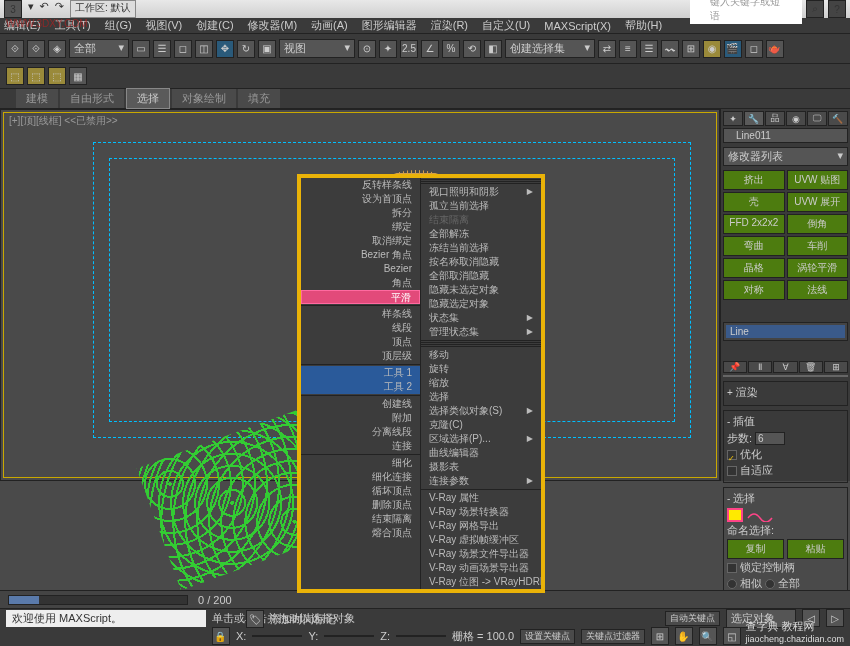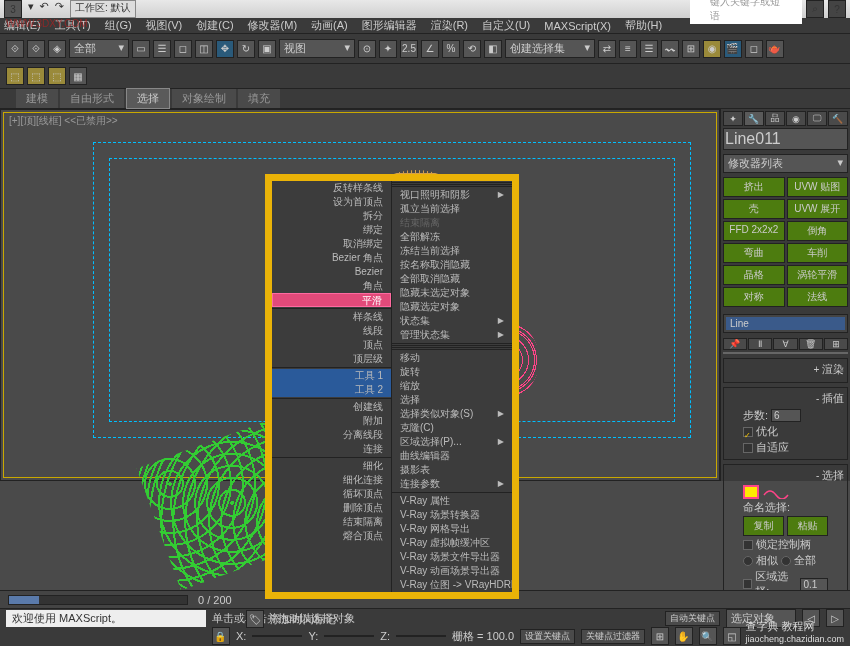--- a/index.html
+++ b/index.html
@@ -22,43 +22,43 @@
 .viewport{flex:1;background:#4a4a4a;position:relative;border:1px solid #222}
 .vp-label{position:absolute;top:4px;left:8px;color:#999;font-size:10px}
 .vp-outer{position:absolute;inset:2px;border:1px solid #c9a800}
 .vp-safe{position:absolute;top:32px;left:92px;right:28px;bottom:42px;border:1px dashed #00bfff}
 .vp-inner{position:absolute;top:48px;left:108px;right:44px;bottom:58px;border:1px dashed #00bfff}
 .shape-orange{position:absolute;width:90px;height:60px;border-radius:50%;top:60px;left:370px}
 .shape-orange::before{content:"";position:absolute;inset:0;background:repeating-linear-gradient(0deg,#d4a04a 0 1px,transparent 1px 4px),repeating-linear-gradient(90deg,#d4a04a 0 1px,transparent 1px 4px);border-radius:50%;clip-path:polygon(0 0,100% 0,100% 70%,0 70%)}
 .shape-pink{position:absolute;width:70px;height:80px;right:180px;top:210px;border-radius:50%;background:radial-gradient(circle,transparent 60%,#ff4488 60%,#ff4488 62%,transparent 62%),repeating-radial-gradient(circle,#ff4488 0 1px,transparent 1px 6px)}
 .shape-green{position:absolute;width:260px;height:130px;left:150px;top:310px}
 .shape-green::before{content:"";position:absolute;inset:0;background:repeating-radial-gradient(circle at 10% 20%,#3c3 0 2px,transparent 2px 12px),repeating-radial-gradient(circle at 30% 50%,#3c3 0 2px,transparent 2px 12px),repeating-radial-gradient(circle at 50% 80%,#3c3 0 2px,transparent 2px 12px);transform:rotate(-20deg)}
-.context-menu{position:absolute;top:64px;left:264px;background:#3c3c3c;border:7px solid #eab308;display:flex;z-index:10}
+.context-menu{position:absolute;top:64px;left:296px;background:#3c3c3c;border:4px solid #eab308;display:flex;z-index:10}
 .cm-col{width:120px;border-right:1px solid #222}
 .cm-col:last-child{border-right:none}
 .cm-item{padding:1px 8px;color:#bbb;font-size:10px;text-align:right;height:14px;line-height:12px;white-space:nowrap;overflow:hidden}
 .cm-item.left{text-align:left}
 .cm-item.disabled{color:#666}
 .cm-item.hl{background:#e24a7a;color:#fff;border:1px solid #ff6aa0}
 .cm-item.sel{background:#2a5a9a}
 .cm-item.arrow::after{content:"▶";float:right;margin-left:4px;font-size:8px}
 .cm-sep{height:1px;background:#222;margin:1px 0}
 .right-panel{width:130px;background:#3a3a3a;border-left:1px solid #222;display:flex;flex-direction:column;padding:2px}
 .rp-tabs{display:flex;gap:1px;height:16px}
 .rp-tab{flex:1;background:#4a4a4a;border:1px solid #222;display:flex;align-items:center;justify-content:center;font-size:9px}
-.rp-input{background:#555;border:1px solid #222;padding:1px 1px;margin:2px 0;font-size:16px;color:#ccc}
+.rp-input{background:#555;border:1px solid #222;padding:1px 12px;margin:2px 0;font-size:10px;color:#ccc}
 .rp-select{background:#555;border:1px solid #222;padding:1px 4px;margin:2px 0;font-size:10px;color:#ccc;display:flex;justify-content:space-between}
 .rp-grid{display:grid;grid-template-columns:1fr 1fr;gap:2px;margin:2px 0}
 .rp-btn{background:#4d7c0f;border:1px solid #222;padding:2px 4px;text-align:center;font-size:10px;color:#ccc}
-.rp-stack{background:#444;border:1px solid #222;padding:2px;margin:5px 0;height:40px}
+.rp-stack{background:#444;border:1px solid #222;padding:2px;margin:20px 0;height:40px}
 .rp-stack-item{background:#3a3a3a;padding:1px 4px;color:#ccc;font-size:10px}
 .rp-preview{background:#444;border:1px solid #666;height:50px;margin:2px 0}
 .rp-section{border:1px solid #222;margin:2px 0;padding:3px}
-.rp-sec-title{text-align:right;font-size:10px;color:#ccc;margin-bottom:2px}
-.rp-row{display:flex;align-items:center;gap:3px;font-size:10px;margin:1px 16px}
+.rp-sec-title{text-align:left;font-size:10px;color:#ccc;margin-bottom:2px}
+.rp-row{display:flex;align-items:center;gap:3px;font-size:10px;margin:1px 0}
 .rp-check{width:10px;height:10px;background:#333;border:1px solid #666;display:inline-block}
 .rp-check.on::after{content:"✓";font-size:8px;color:#fc0}
 .rp-radio{width:10px;height:10px;border-radius:50%;background:#333;border:1px solid #666;display:inline-block}
 .rp-spin{background:#555;border:1px solid #222;width:30px;padding:0 2px;font-size:10px}
 .rp-swatch{width:16px;height:14px;background:#ffea00;border:2px solid #ff4488}
 .rp-squig{width:30px;height:14px;overflow:hidden}
 .statusbar{position:absolute;bottom:0;left:0;right:0;height:56px;background:#3a3a3a;border-top:1px solid #222}
 .timeline{height:18px;background:#444;display:flex;align-items:center;padding:0 8px;gap:10px;font-size:10px;border-bottom:1px solid #222}
 .tl-slider{flex:0 0 180px;height:10px;background:#333;border:1px solid #222;position:relative}
 .tl-handle{position:absolute;left:0;width:30px;height:8px;background:#5a7aaa}

